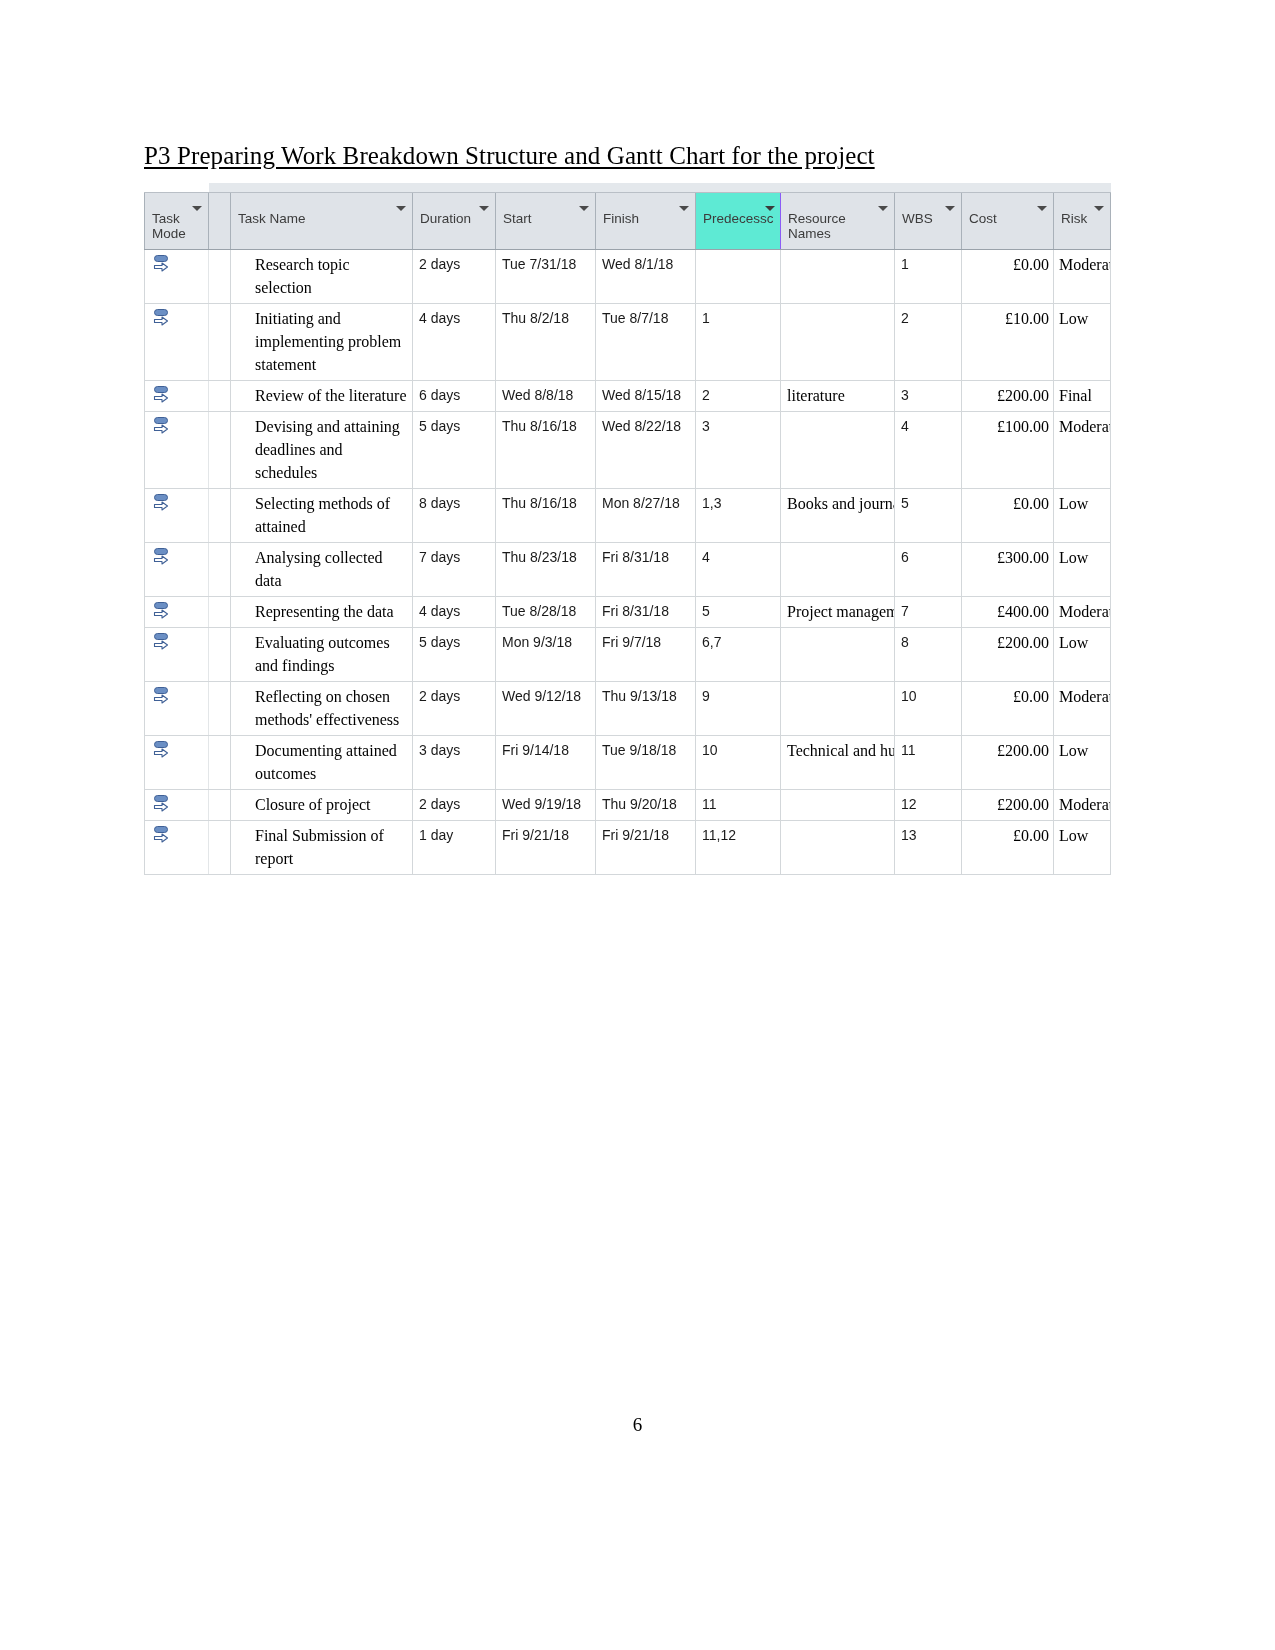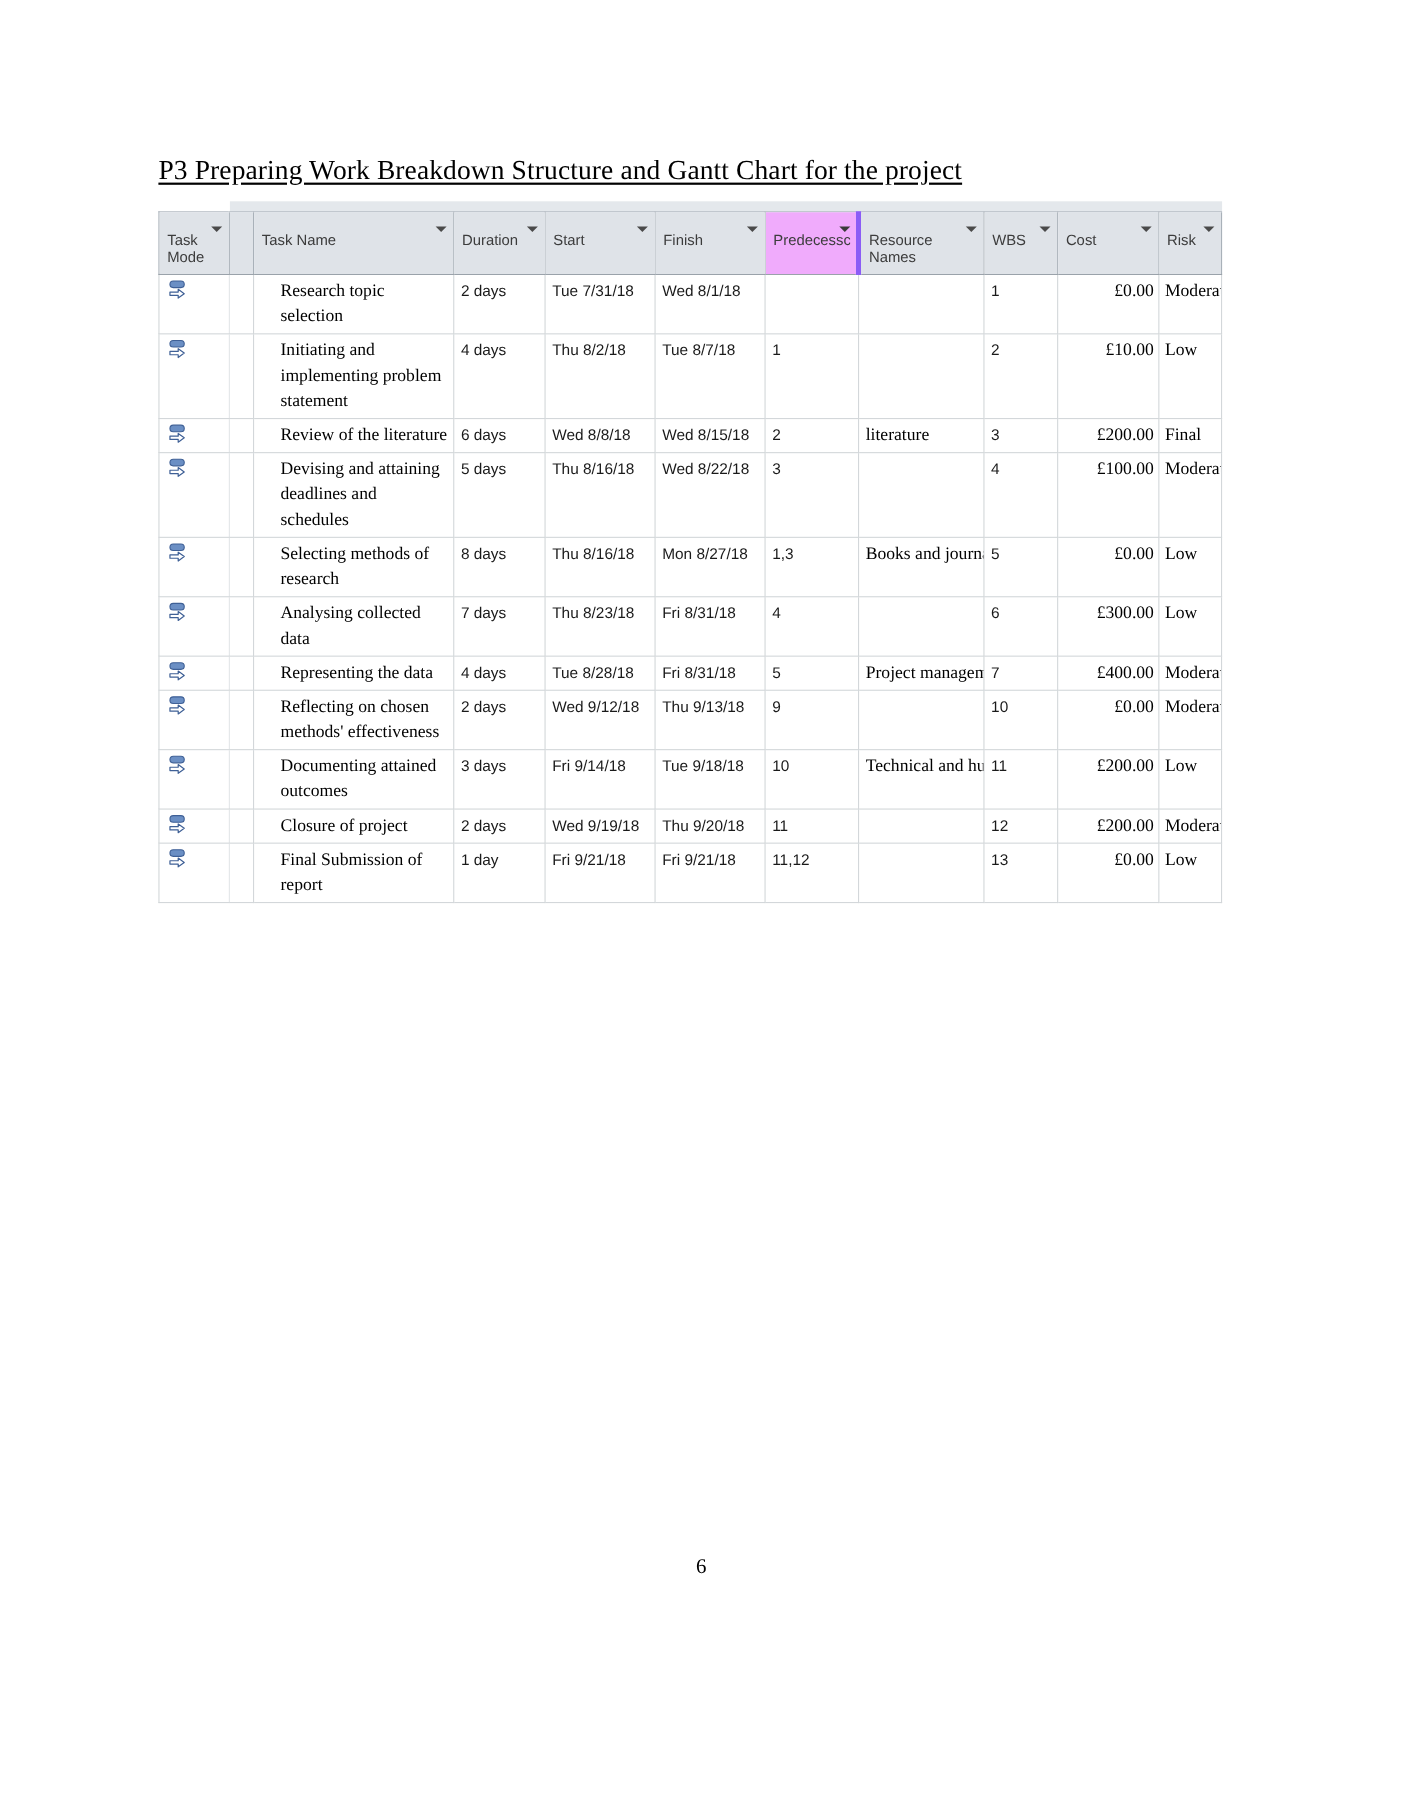--- a/index.html
+++ b/index.html
@@ -87,22 +87,22 @@
     vertical-align: top;
     padding: 6px 5px 8px 7px;
     height: 34px;
     position: relative;
     line-height: 15px;
   }
   thead th:first-child {
     border-left: 1px solid #a9b1b9;
   }
   thead th.pred-head {
-    background: #f0abfc;
-    border-right: 5px solid #8b5cf6;
+    background: #5eead4;
+    border-right: 1px solid #8b5cf6;
   }
   thead th .hdr-label {
     display: block;
     padding-right: 14px;
     overflow: hidden;
     white-space: pre-line;
     margin-top: 12px;
   }
   .filter-arrow {
     position: absolute;
@@ -332,21 +332,21 @@
           <td class="cell-risk">Moderate</td>
         </tr>
         <tr>
           <td class="cell-mode">
             <span class="task-mode-icon"><svg width="22" height="22" viewBox="0 0 22 22" xmlns="http://www.w3.org/2000/svg">
                 <rect x="1.5" y="1.5" width="13" height="6" rx="3" ry="3" fill="#6b8fc4" stroke="#3f6096" stroke-width="1"></rect>
                 <path d="M1.5 11.5 H9 V9 L14.5 13 L9 17 V14.5 H1.5 Z" fill="#ffffff" stroke="#3f6096" stroke-width="1.1" stroke-linejoin="round"></path>
               </svg></span>
           </td>
           <td>&nbsp;</td>
-          <td class="cell-name">Selecting methods of research</td>
+          <td class="cell-name">Selecting methods of attained</td>
           <td class="cell-sans">8 days</td>
           <td class="cell-sans">Thu 8/16/18</td>
           <td class="cell-sans">Mon 8/27/18</td>
           <td class="cell-sans">1,3</td>
           <td class="cell-res">Books and journals,articles</td>
           <td class="cell-sans">5</td>
           <td class="cell-cost">£0.00</td>
           <td class="cell-risk">Low</td>
         </tr>
         <tr>
@@ -386,20 +386,38 @@
           <td class="cell-risk">Moderate</td>
         </tr>
         <tr>
           <td class="cell-mode">
             <span class="task-mode-icon"><svg width="22" height="22" viewBox="0 0 22 22" xmlns="http://www.w3.org/2000/svg">
                 <rect x="1.5" y="1.5" width="13" height="6" rx="3" ry="3" fill="#6b8fc4" stroke="#3f6096" stroke-width="1"></rect>
                 <path d="M1.5 11.5 H9 V9 L14.5 13 L9 17 V14.5 H1.5 Z" fill="#ffffff" stroke="#3f6096" stroke-width="1.1" stroke-linejoin="round"></path>
               </svg></span>
           </td>
           <td>&nbsp;</td>
+          <td class="cell-name">Evaluating outcomes and findings</td>
+          <td class="cell-sans">5 days</td>
+          <td class="cell-sans">Mon 9/3/18</td>
+          <td class="cell-sans">Fri 9/7/18</td>
+          <td class="cell-sans">6,7</td>
+          <td class="cell-res"></td>
+          <td class="cell-sans">8</td>
+          <td class="cell-cost">£200.00</td>
+          <td class="cell-risk">Low</td>
+        </tr>
+        <tr>
+          <td class="cell-mode">
+            <span class="task-mode-icon"><svg width="22" height="22" viewBox="0 0 22 22" xmlns="http://www.w3.org/2000/svg">
+                <rect x="1.5" y="1.5" width="13" height="6" rx="3" ry="3" fill="#6b8fc4" stroke="#3f6096" stroke-width="1"></rect>
+                <path d="M1.5 11.5 H9 V9 L14.5 13 L9 17 V14.5 H1.5 Z" fill="#ffffff" stroke="#3f6096" stroke-width="1.1" stroke-linejoin="round"></path>
+              </svg></span>
+          </td>
+          <td>&nbsp;</td>
           <td class="cell-name">Reflecting on chosen methods' effectiveness</td>
           <td class="cell-sans">2 days</td>
           <td class="cell-sans">Wed 9/12/18</td>
           <td class="cell-sans">Thu 9/13/18</td>
           <td class="cell-sans">9</td>
           <td class="cell-res"></td>
           <td class="cell-sans">10</td>
           <td class="cell-cost">£0.00</td>
           <td class="cell-risk">Moderate</td>
         </tr>

